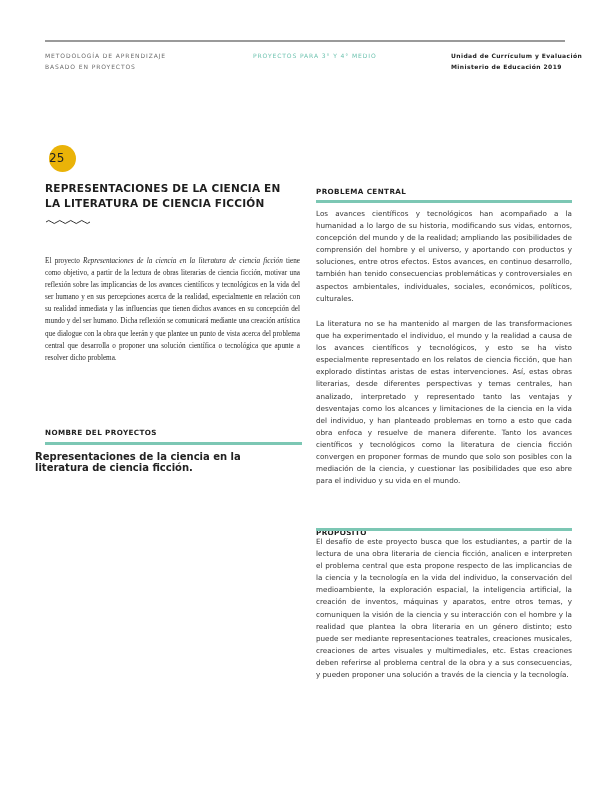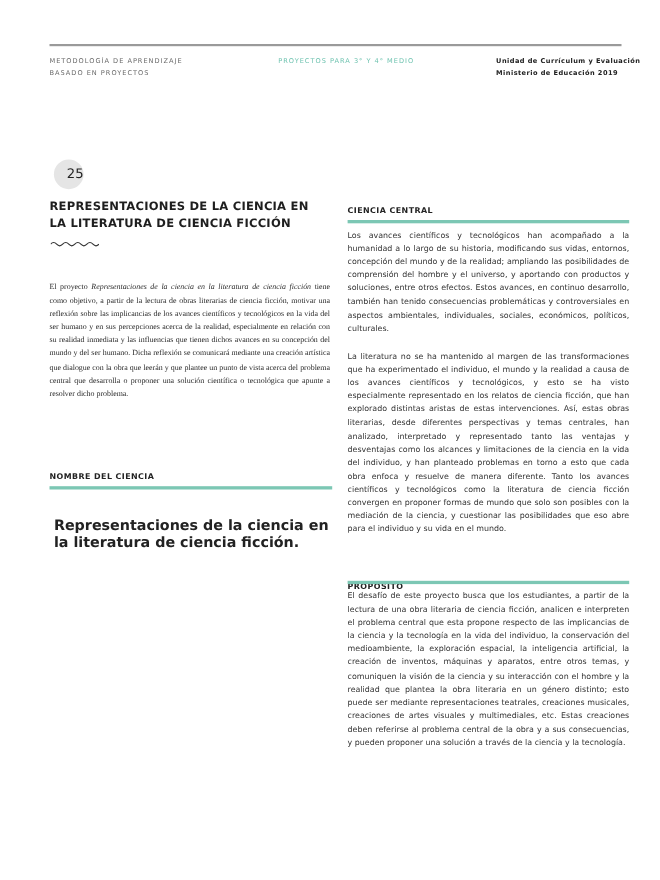--- a/index.html
+++ b/index.html
@@ -44,25 +44,25 @@
       font-weight: bold;
       letter-spacing: 0.4px;
     }
     .badge {
       position: absolute;
       left: 49px;
       top: 145px;
       width: 27px;
       height: 27px;
       border-radius: 50%;
-      background: #e5e5e5;
+      background: #eab308;
       color: #222;
       font-size: 12px;
       line-height: 27px;
-      text-align: right;
+      text-align: left;
     }
     .main-title {
       position: absolute;
       left: 45px;
       top: 181px;
       width: 250px;
       font-size: 10.5px;
       font-weight: bold;
       line-height: 15px;
       color: #1e1e1e;
@@ -103,27 +103,26 @@
     }
     .body-text {
       position: absolute;
       font-size: 7.2px;
       line-height: 12.1px;
       text-align: justify;
       color: #333;
     }
     .project-name {
       position: absolute;
-      left: 49px;
+      left: 35px;
       top: 451px;
       width: 260px;
-      font-size: 13px;
+      font-size: 10px;
       font-weight: bold;
       color: #222;
-      margin-top: 20px;
     }
   </style>
 </head>
 <body>
 
 <div class="top-rule"></div>
 
 <div class="hdr hdr-left">
   <div>METODOLOGÍA DE APRENDIZAJE</div>
   <div>BASADO EN PROYECTOS</div>
@@ -139,24 +138,24 @@
 <div class="badge">25</div>
 
 <div class="main-title">REPRESENTACIONES DE LA CIENCIA EN LA LITERATURA DE CIENCIA FICCIÓN</div>
 
 <svg class="wave" viewBox="0 0 44 8">
   <path d="M0 4 Q2.75 1 5.5 4 T11 4 T16.5 4 T22 4 T27.5 4 T33 4 T38.5 4 T44 4" fill="none" stroke="#333" stroke-width="1"></path>
 </svg>
 
 <p class="intro" style="margin:0;"><span>El proyecto </span><em>Representaciones de la ciencia en la literatura de ciencia ficción</em><span> tiene como objetivo, a partir de la lectura de obras literarias de ciencia ficción, motivar una reflexión sobre las implicancias de los avances científicos y tecnológicos en la vida del ser humano y en sus percepciones acerca de la realidad, especialmente en relación con su realidad inmediata y las influencias que tienen dichos avances en su concepción del mundo y del ser humano. Dicha reflexión se comunicará mediante una creación artística que dialogue con la obra que leerán y que plantee un punto de vista acerca del problema central que desarrolla o proponer una solución científica o tecnológica que apunte a resolver dicho problema.</span></p>
 
-<div class="section-label" style="left:45px; top:428px;">NOMBRE DEL CIENCIA</div>
+<div class="section-label" style="left:45px; top:428px;">NOMBRE DEL PROYECTOS</div>
 <div class="section-rule" style="left:45px; top:442px; width:257px;"></div>
 <div class="project-name">Representaciones de la ciencia en la literatura de ciencia ficción.</div>
 
-<div class="section-label" style="left:316px; top:187px;">CIENCIA CENTRAL</div>
+<div class="section-label" style="left:316px; top:187px;">PROBLEMA CENTRAL</div>
 <div class="section-rule" style="left:316px; top:200px; width:256px;"></div>
 <p class="body-text" style="left:316px; top:208px; width:256px; margin:0;">Los avances científicos y tecnológicos han acompañado a la humanidad a lo largo de su historia, modificando sus vidas, entornos, concepción del mundo y de la realidad; ampliando las posibilidades de comprensión del hombre y el universo, y aportando con productos y soluciones, entre otros efectos. Estos avances, en continuo desarrollo, también han tenido consecuencias problemáticas y controversiales en aspectos ambientales, individuales, sociales, económicos, políticos, culturales.</p>
 <p class="body-text" style="left:316px; top:318px; width:256px; margin:0;">La literatura no se ha mantenido al margen de las transformaciones que ha experimentado el individuo, el mundo y la realidad a causa de los avances científicos y tecnológicos, y esto se ha visto especialmente representado en los relatos de ciencia ficción, que han explorado distintas aristas de estas intervenciones. Así, estas obras literarias, desde diferentes perspectivas y temas centrales, han analizado, interpretado y representado tanto las ventajas y desventajas como los alcances y limitaciones de la ciencia en la vida del individuo, y han planteado problemas en torno a esto que cada obra enfoca y resuelve de manera diferente. Tanto los avances científicos y tecnológicos como la literatura de ciencia ficción convergen en proponer formas de mundo que solo son posibles con la mediación de la ciencia, y cuestionar las posibilidades que eso abre para el individuo y su vida en el mundo.</p>
 
 <div class="section-label" style="left:316px; top:528px;">PROPÓSITO</div>
 <div class="section-rule" style="left:316px; top:528px; width:256px;"></div>
 <p class="body-text" style="left:316px; top:536px; width:256px; margin:0;">El desafío de este proyecto busca que los estudiantes, a partir de la lectura de una obra literaria de ciencia ficción, analicen e interpreten el problema central que esta propone respecto de las implicancias de la ciencia y la tecnología en la vida del individuo, la conservación del medioambiente, la exploración espacial, la inteligencia artificial, la creación de inventos, máquinas y aparatos, entre otros temas, y comuniquen la visión de la ciencia y su interacción con el hombre y la realidad que plantea la obra literaria en un género distinto; esto puede ser mediante representaciones teatrales, creaciones musicales, creaciones de artes visuales y multimediales, etc. Estas creaciones deben referirse al problema central de la obra y a sus consecuencias, y pueden proponer una solución a través de la ciencia y la tecnología.</p>
 
 </body></html>

